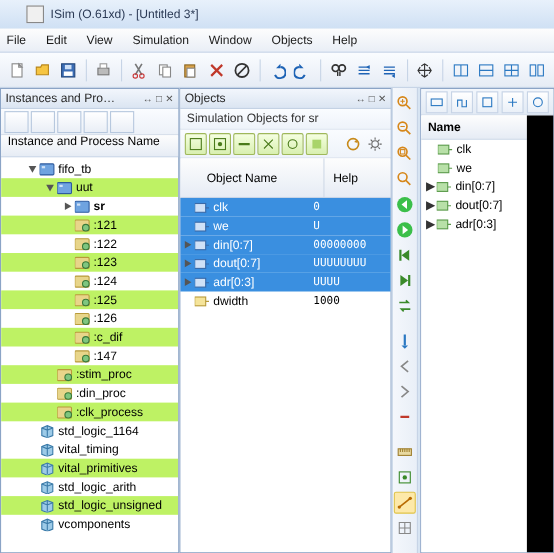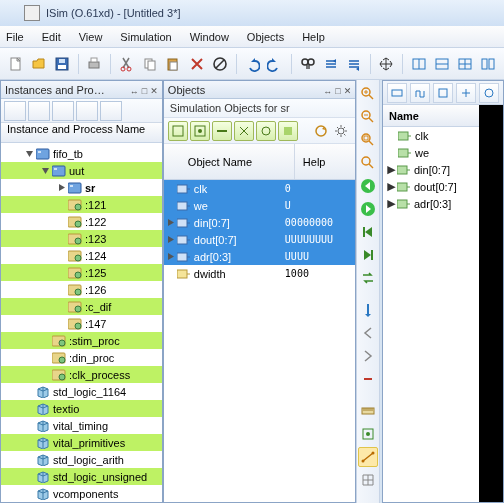--- a/index.html
+++ b/index.html
@@ -402,31 +402,20 @@
           <span class="indent" style="width:8px"></span>
           <span class="tri"></span>
           <span class="entity-icon">
             <svg width="14" height="12">
               <path d="M2 3l5-2 5 2v7l-5 2-5-2z" fill="#9dcbe8" stroke="#3a7aa8"></path>
               <path d="M7 1v10M2 3l5 2 5-2" stroke="#3a7aa8" fill="none"></path>
             </svg>
           </span>
           <span style="">std_logic_1164</span>
         </div>
-        <div class="tree-row alt">
-          <span class="indent" style="width:8px"></span>
-          <span class="tri"></span>
-          <span class="entity-icon">
-            <svg width="14" height="12">
-              <path d="M2 3l5-2 5 2v7l-5 2-5-2z" fill="#9dcbe8" stroke="#3a7aa8"></path>
-              <path d="M7 1v10M2 3l5 2 5-2" stroke="#3a7aa8" fill="none"></path>
-            </svg>
-          </span>
-          <span style="">textio</span>
-        </div>
         <div class="tree-row">
           <span class="indent" style="width:8px"></span>
           <span class="tri"></span>
           <span class="entity-icon">
             <svg width="14" height="12">
               <path d="M2 3l5-2 5 2v7l-5 2-5-2z" fill="#9dcbe8" stroke="#3a7aa8"></path>
               <path d="M7 1v10M2 3l5 2 5-2" stroke="#3a7aa8" fill="none"></path>
             </svg>
           </span>
           <span style="">vital_timing</span>

